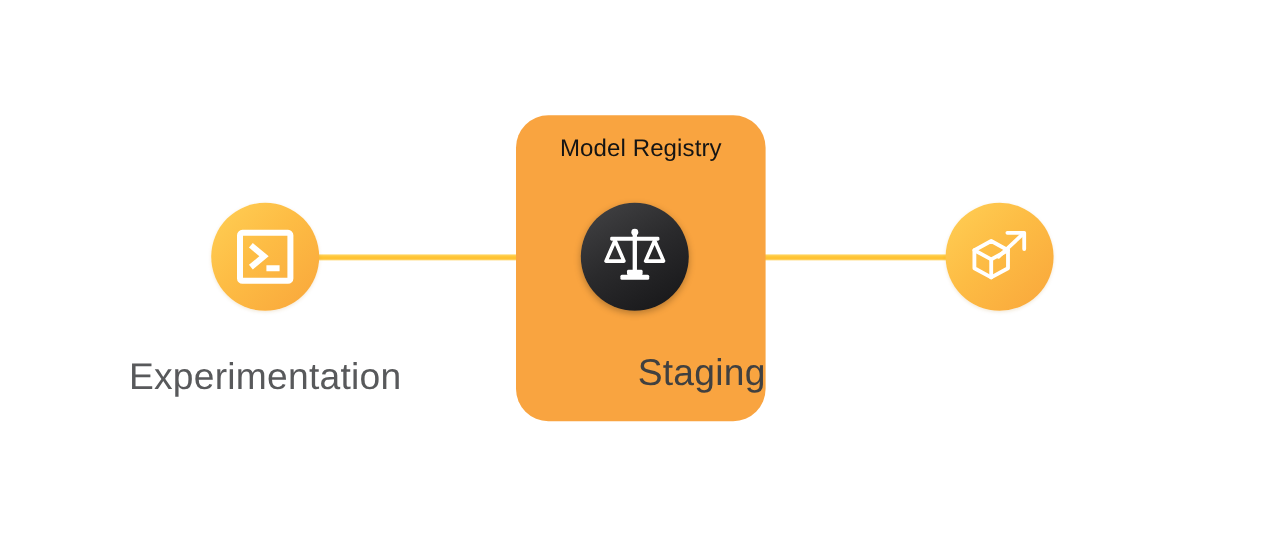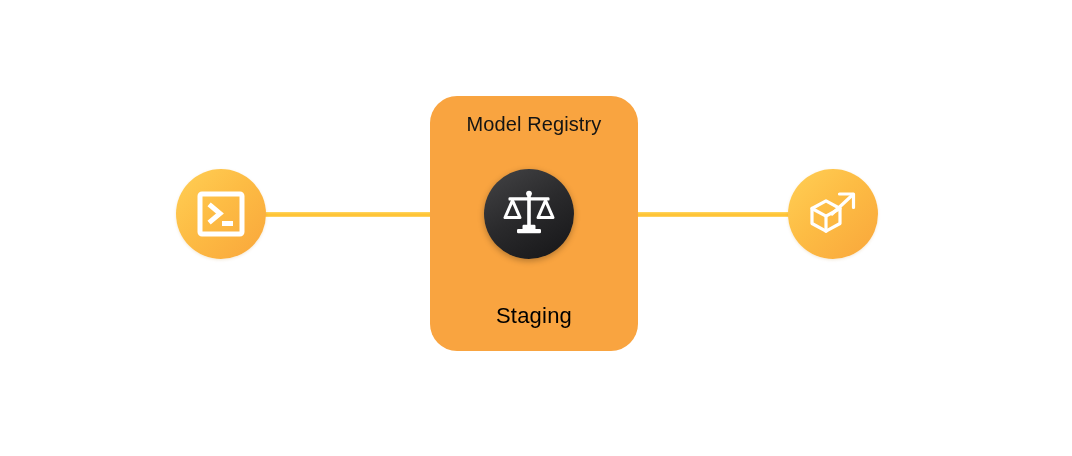--- a/index.html
+++ b/index.html
@@ -50,23 +50,23 @@
     text-align: center;
     font-size: 20px;
     color: #141414;
     letter-spacing: 0.1px;
   }
   .stage-card-label {
     position: absolute;
     bottom: 22px;
     left: 0;
     width: 100%;
-    text-align: center;
-    font-size: 22px;
-    color: #000000;
+    text-align: right;
+    font-size: 31px;
+    color: #404040;
     letter-spacing: 0.2px;
   }
 
   
   .node {
     position: absolute;
     width: 90px;
     height: 90px;
     border-radius: 50%;
     display: flex;
@@ -156,14 +156,15 @@
         </g>
 
         <g fill="none" stroke="#ffffff" stroke-width="3.2" stroke-linecap="round" stroke-linejoin="round">
           <line x1="26" y1="27" x2="47" y2="7.5"></line>
           <polyline points="33.5,7 47.5,7 47.5,20.5"></polyline>
         </g>
       </svg>
     </span>
   </div>
 
+  <div class="stage-label stage-label-left">Experimentation</div>
 
 </div>
 
 </body></html>

